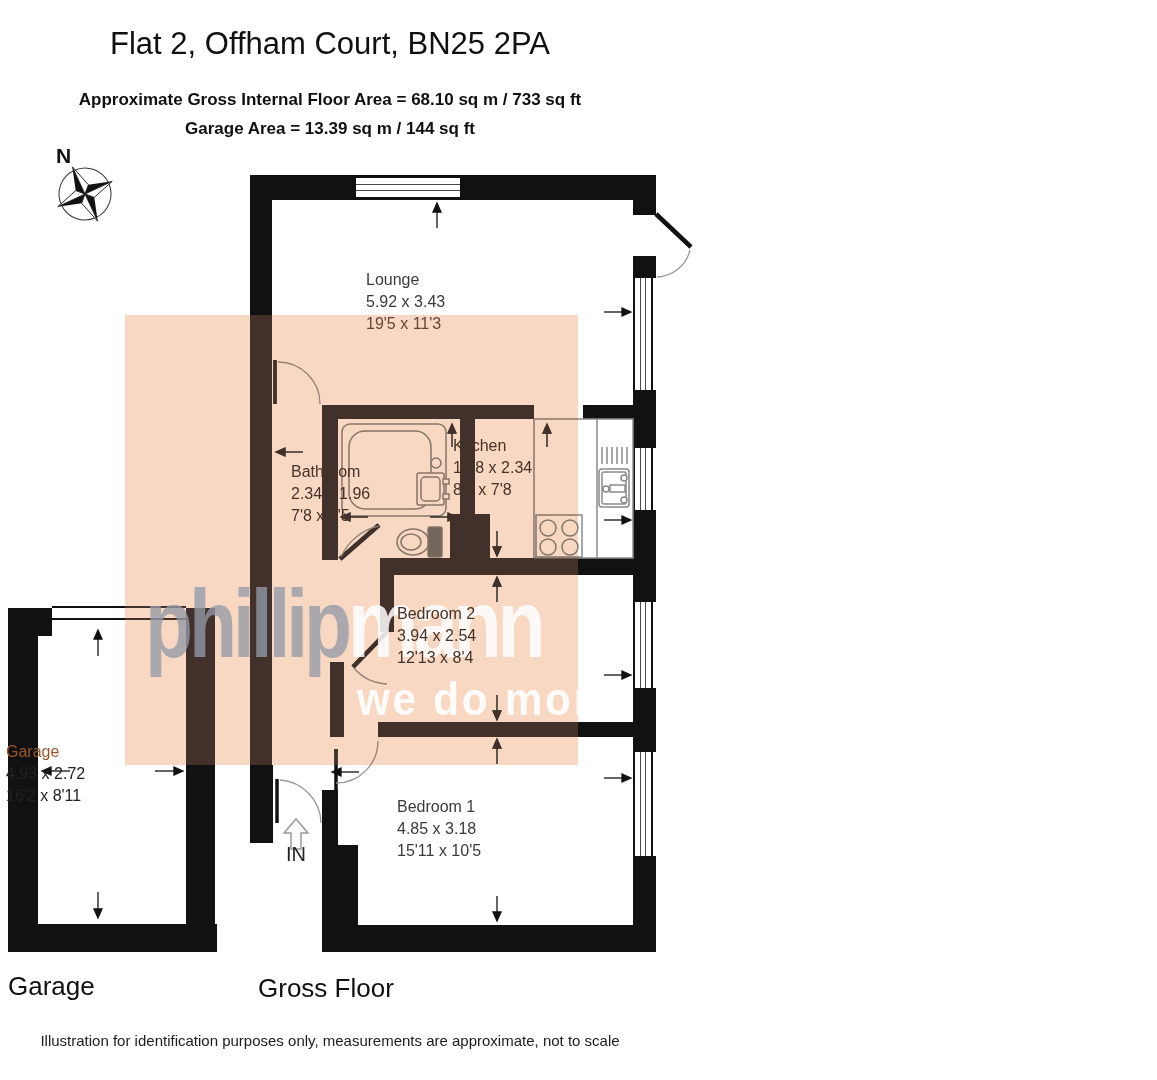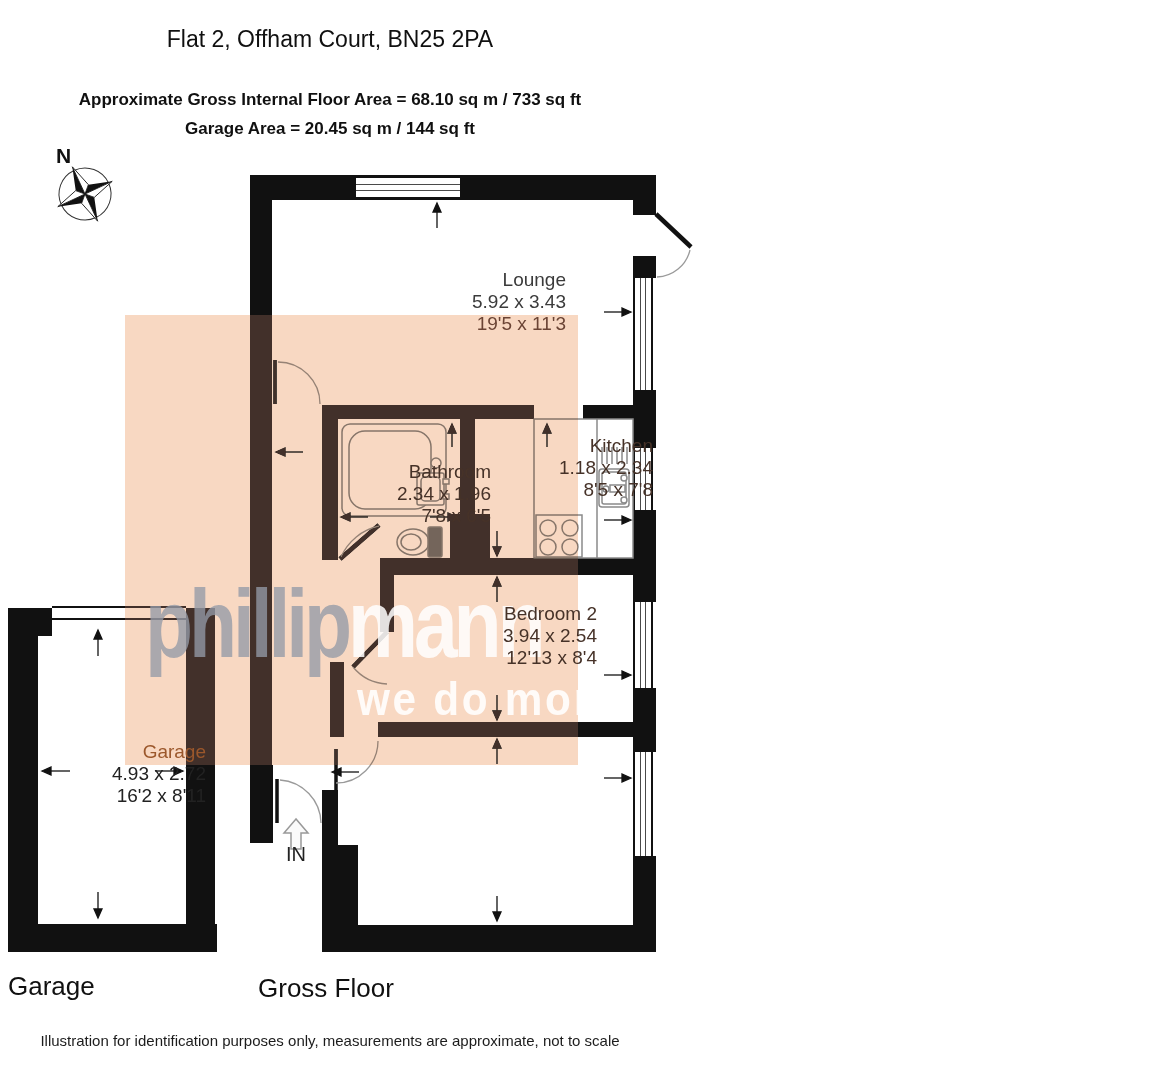--- a/index.html
+++ b/index.html
@@ -1,25 +1,25 @@
 <!DOCTYPE html>
 <html><head>
 <meta charset="utf-8">
 <style>
   html,body{margin:0;padding:0;background:#fff;}
   #stage{position:relative;width:1157px;height:1080px;background:#fff;overflow:hidden;
          font-family:"Liberation Sans", sans-serif;}
 
   
   .title{position:absolute;left:0;top:26px;width:660px;text-align:center;
-         font-size:23px;color:#101010;z-index:8;}
+         font-size:31px;color:#101010;z-index:8;}
   .sub{position:absolute;left:0;width:660px;text-align:center;font-size:17px;
        font-weight:bold;color:#101010;z-index:8;margin-top:30px;}
-  .rlabel{position:absolute;z-index:8;text-align:right;width:200px;
-          font-size:19px;line-height:22px;color:#3b3b3b;transform:translateX(-50%);}
+  .rlabel{position:absolute;z-index:8;text-align:left;width:200px;
+          font-size:16px;line-height:22px;color:#3b3b3b;transform:translateX(-50%);}
   .rlabel.inwm{color:#463228;}
   .tint-name{color:#9b572b;}
   .tint-line{color:#6b4435;}
   .biglabel{position:absolute;font-size:26px;color:#101010;z-index:8;}
   .disclaimer{position:absolute;left:0;top:1032px;width:660px;text-align:center;
               font-size:15px;color:#1c1c1c;z-index:8;}
   .north{position:absolute;left:56px;top:144px;font-size:21px;font-weight:bold;
          color:#111;z-index:8;}
   .inlabel{position:absolute;left:274px;top:843px;width:44px;text-align:center;
            font-size:20px;color:#222;z-index:8;}
@@ -55,21 +55,21 @@
            font-weight:bold;font-size:47px;letter-spacing:3px;
            color:rgba(255,255,255,0.88);transform:scaleX(0.9);transform-origin:left center;}
 </style>
 </head>
 <body>
 
 <div id="stage">
 
   <div class="title">Flat 2, Offham Court, BN25 2PA</div>
   <div class="sub" style="top:60px">Approximate Gross Internal Floor Area = 68.10 sq m / 733 sq ft</div>
-  <div class="sub" style="top:89px">Garage Area = 20.45 sq m / 144 sq ft</div>
+  <div class="sub" style="top:89px">Garage Area = 13.39 sq m / 144 sq ft</div>
   <div class="north">N</div>
 
   <div class="wall" style="left:250px;top:175px;width:106px;height:25px"></div>
   <div class="wall" style="left:460px;top:175px;width:196px;height:25px"></div>
   <div class="hwin" style="left:356px;top:175px;width:104px;height:25px">
       <span></span>
     </div>
 
   <div class="wall" style="left:250px;top:175px;width:22px;height:592px"></div>
   <div class="wall" style="left:250px;top:765px;width:23px;height:78px"></div>
@@ -244,20 +244,25 @@
   <div class="rlabel inwm" style="left:553px;top:435px">
     <div>Kitchen</div>
     <div>1.18 x 2.34</div>
     <div>8'5 x 7'8</div>
   </div>
   <div class="rlabel inwm" style="left:497px;top:603px">
     <div>Bedroom 2</div>
     <div>3.94 x 2.54</div>
     <div>12'13 x 8'4</div>
   </div>
+  <div class="rlabel" style="left:497px;top:796px">
+    <div>Bedroom 1</div>
+    <div>4.85 x 3.18</div>
+    <div>15'11 x 10'5</div>
+  </div>
   <div class="rlabel" style="left:106px;top:741px;color:#222">
     <div class="tint-name">Garage</div>
     <div>4.93 x 2.72</div>
     <div>16'2 x 8'11</div>
   </div>
 
   <div class="inlabel">IN</div>
 
   <div class="biglabel" style="left:8px;top:971px">Garage</div>
   <div class="biglabel" style="left:258px;top:973px">Gross Floor</div>

